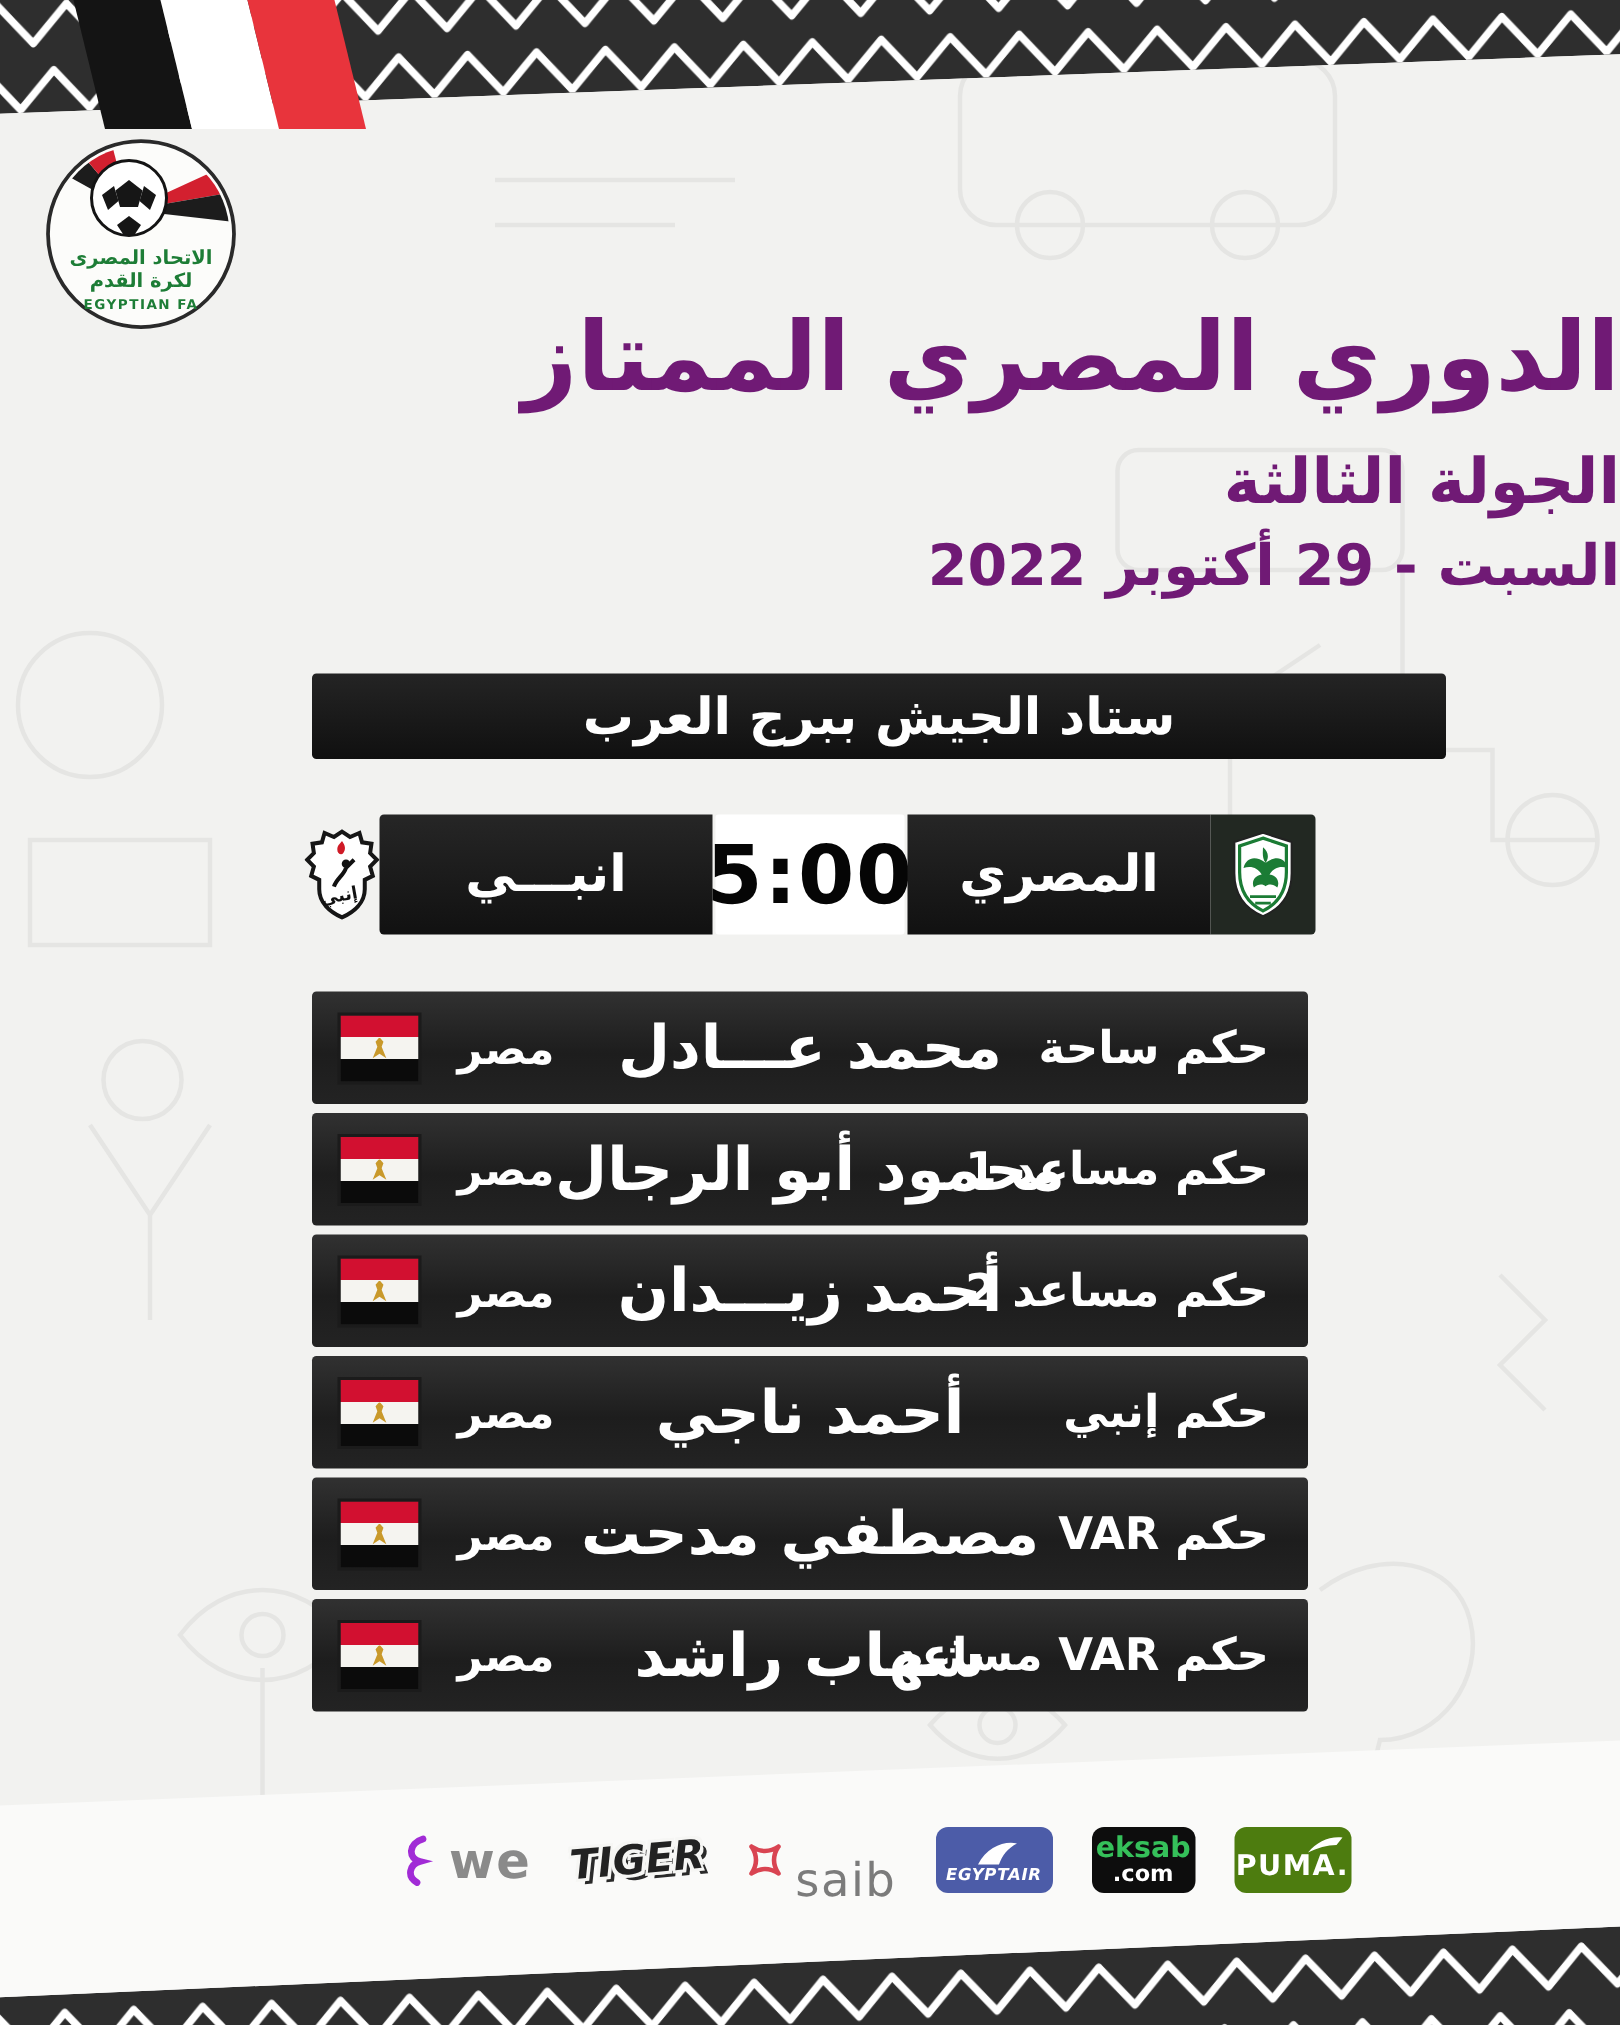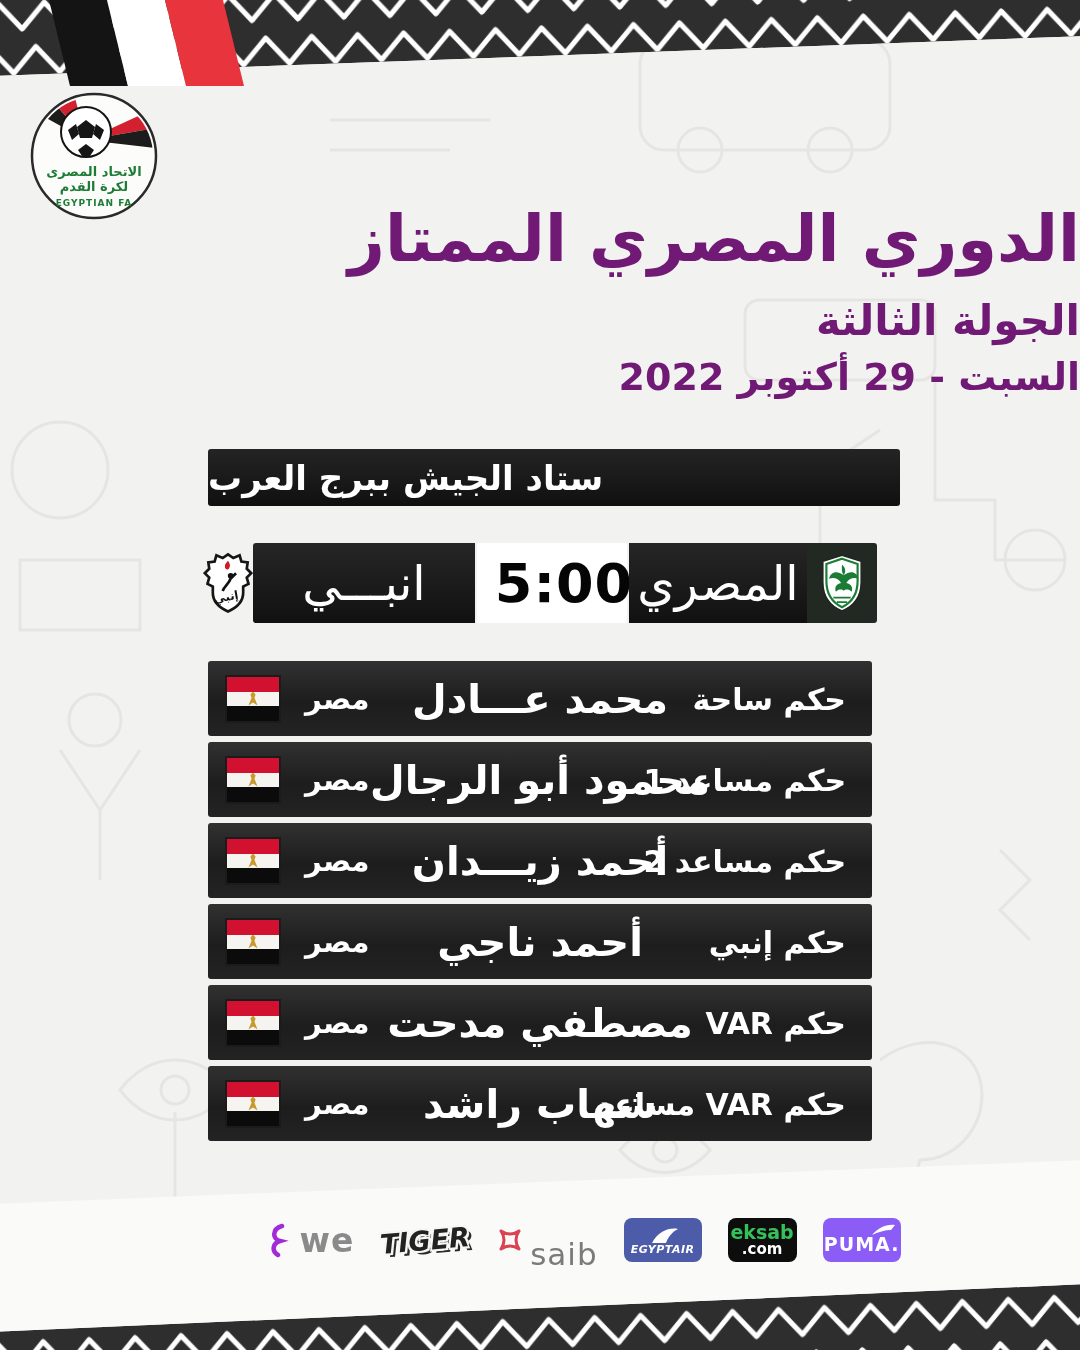--- a/index.html
+++ b/index.html
@@ -14,34 +14,34 @@
   .band-bottom{top:1308px;height:130px;transform:rotate(-2.5deg);}
   .ribbon{position:absolute;left:28px;top:-4px;z-index:3;}
   
   .fa-logo{position:absolute;left:26px;top:90px;z-index:3;}
   
   .hdr{position:absolute;left:0;width:100%;color:#701a75;z-index:2;}
   .title{top:202px;font-size:64px;font-weight:700;letter-spacing:-1px;}
   .round{top:296px;font-size:42px;font-weight:700;}
   .date{top:355px;font-size:38px;font-weight:700;}
   
-  .stadium-bar{position:absolute;left:208px;top:449px;width:692px;height:57px;
+  .stadium-bar{position:absolute;left:208px;top:449px;width:756px;height:57px;
                background:linear-gradient(180deg,#242424,#101010);border-radius:3px;
-               display:flex;align-items:center;z-index:2;}
+               display:flex;align-items:center;justify-content:center;z-index:2;}
   .stadium-bar span{color:#fff;font-size:34px;font-weight:700;}
   
   .match-row{position:absolute;left:203px;top:543px;width:674px;height:80px;display:flex;z-index:2;}
   .crest-box{display:flex;align-items:center;justify-content:center;}
   .away-crest{width:50px;}
   .home-crest{width:70px;background:#222822;border-radius:0 3px 3px 0;}
   .team-bar{background:linear-gradient(180deg,#262626,#111);display:flex;align-items:center;justify-content:center;}
   .away-bar{width:222px;border-radius:3px 0 0 3px;}
   .home-bar{flex:1;}
-  .team-bar span{color:#fff;font-size:48px;font-weight:400;white-space:nowrap;}
-  .time-box{width:126px;margin:0 2px;background:#fff;display:flex;align-items:center;justify-content:center;border-radius:2px;padding-left:24px;}
+  .team-bar span{color:#fff;font-size:34px;font-weight:700;white-space:nowrap;}
+  .time-box{width:126px;margin:0 2px;background:#fff;display:flex;align-items:center;justify-content:center;border-radius:2px;}
   .time-box span{color:#050505;font-size:54px;font-weight:700;letter-spacing:1px;}
   
   .officials{position:absolute;left:208px;top:661px;width:664px;z-index:2;}
   .ref-row{position:relative;height:75px;margin-bottom:6px;border-radius:3px;
            background:linear-gradient(180deg,#313131 0%,#1d1d1d 55%,#232323 100%);}
   .ref-role{position:absolute;right:26px;top:50%;transform:translateY(-50%);
             color:#fff;font-size:30px;font-weight:700;white-space:nowrap;}
   .ref-name{position:absolute;left:50%;top:50%;transform:translate(-50%,-50%);
             color:#fff;font-size:40px;font-weight:700;white-space:nowrap;}
   .ref-country{position:absolute;left:97px;top:50%;transform:translateY(-50%);
@@ -60,21 +60,21 @@
   .sp-tiger-text{font-size:27px;font-weight:800;font-style:italic;color:#222;
      transform:rotate(-5deg);letter-spacing:0;
      text-shadow:-2px -2px 0 #f6f6f4,2px -2px 0 #f6f6f4,-2px 2px 0 #f6f6f4,2px 2px 0 #f6f6f4,4px 4px 0 #2a2a2a;}
   .sp-saib-text{font-size:31px;font-weight:400;color:#7b7b7b;letter-spacing:1px;margin-top:28px;}
   .badge{height:44px;border-radius:8px;display:flex;align-items:center;justify-content:center;box-sizing:border-box;}
   .badge-egyptair{width:78px;background:#4c5ca8;flex-direction:column;gap:0;}
   .egyptair-text{color:#fff;font-size:11px;font-weight:700;font-style:italic;letter-spacing:.5px;margin-top:-2px;}
   .badge-eksab{width:69px;background:#0d0d0d;flex-direction:column;line-height:1;}
   .eksab-top{color:#35c05a;font-size:19px;font-weight:800;}
   .eksab-bottom{color:#fff;font-size:15px;font-weight:800;}
-  .badge-puma{width:78px;background:#8b5cf6;position:relative;}
+  .badge-puma{width:78px;background:#4d7c0f;position:relative;}
   .puma-text{color:#fff;font-size:19px;font-weight:800;letter-spacing:1px;margin-top:8px;}
   .puma-cat{position:absolute;right:5px;top:4px;}
 </style>
 </head>
 <body>
 
 <div class="canvas">
 
   <svg class="doodles" width="1080" height="1350">
     <g fill="none" stroke="#e5e5e3" stroke-width="3">

